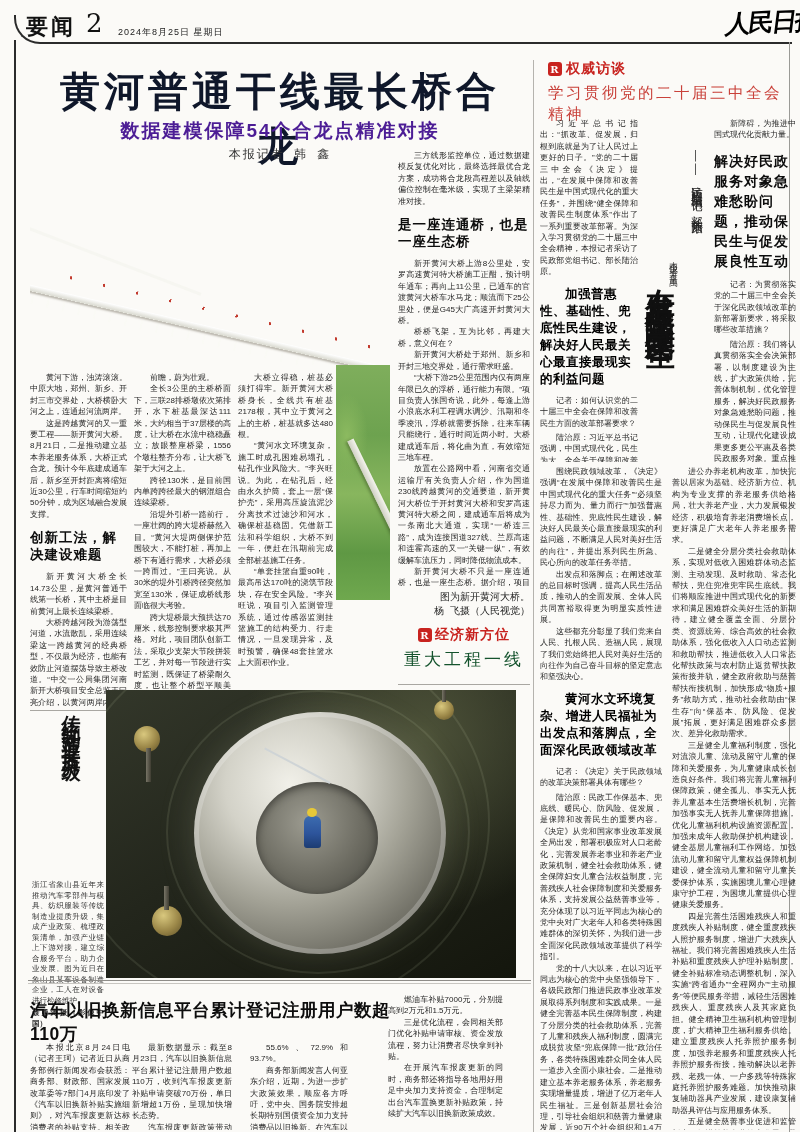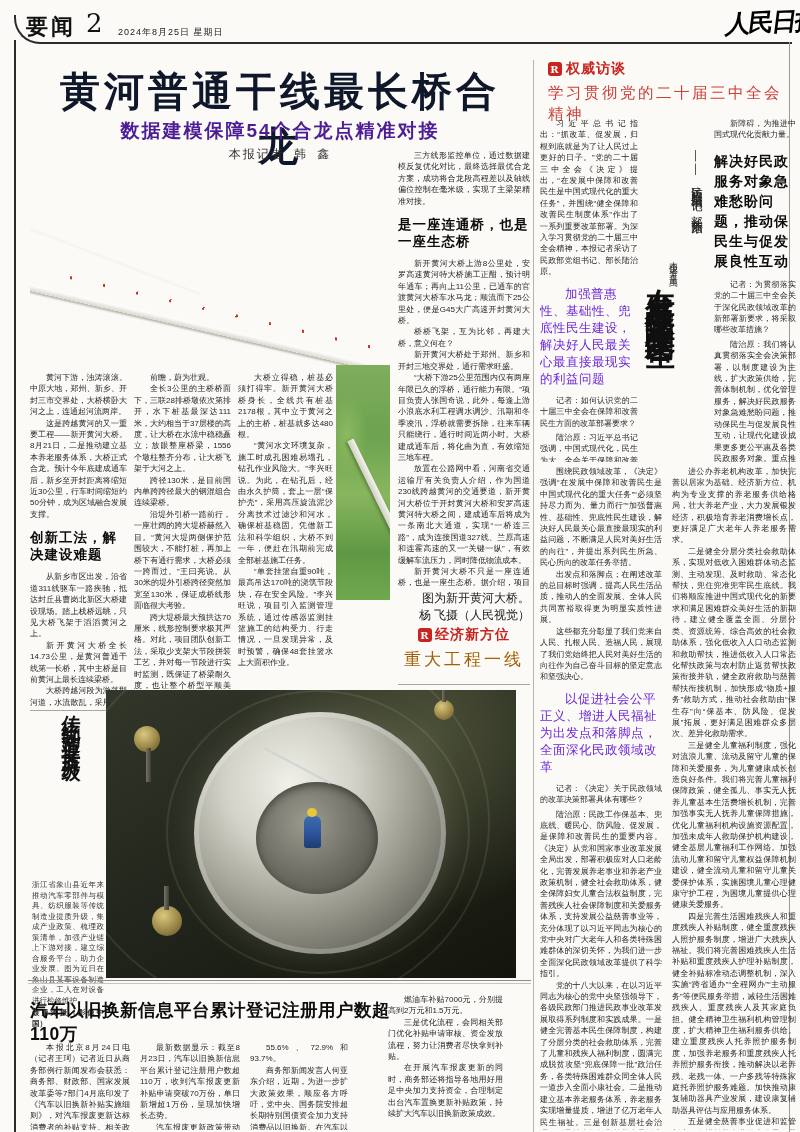--- a/index.html
+++ b/index.html
@@ -51,31 +51,31 @@
       radial-gradient(ellipse 30px 60px at 20% 30%, #8cba60 0%, rgba(140,186,96,0) 70%),
       linear-gradient(180deg,#7fae5c 0%,#6da24f 30%,#88b65e 55%,#5f9844 80%,#6fa84e 100%);}
   .strip-road{position:absolute;left:-16px;top:120px;width:200%;height:7px;background:linear-gradient(#f4f4ee,#cfcfc3);
         transform:rotate(64deg);transform-origin:center;box-shadow:0 2px 3px rgba(40,60,20,.4);}
   
   .col{font-size:8px;line-height:11.4px;text-align:justify;color:#1f1f1f;overflow:hidden;}
   .blk{margin:0;}
   .blk-p{text-indent:2em;}
   .blk-h{font-weight:bold;font-size:13.5px;line-height:17px;text-align:left;color:#0d0d0d;
          margin:9px 0 8px;text-indent:0;letter-spacing:1px;}
-  .blk-hl{font-weight:normal;font-size:12.5px;line-height:17px;color:#6d28d9;margin:8px 0 7px;
+  .blk-hl{font-weight:bold;font-size:12.5px;line-height:17px;color:#000000;margin:8px 0 7px;
           text-indent:2em;text-align:left;letter-spacing:.5px;}
   .blk-hbox{font-weight:bold;font-size:14px;line-height:20px;color:#0d0d0d;margin:10px 0 8px;
           text-indent:0;text-align:left;letter-spacing:1px;}
   .blk-q{font-family:"Liberation Serif","DejaVu Serif",serif;color:#2b2b2b;text-indent:2em;margin:3px 0;}
-  .credit-line{font-size:12px;text-align:right;font-family:Liberation Serif, serif;color:#222;}
+  .credit-line{font-size:10px;text-align:right;font-family:Liberation Mono, monospace;color:#222;}
   
   .badge{left:398px;top:626px;width:132px;text-align:center;}
   .badge-row1{font-size:14px;font-weight:bold;color:#c8231f;letter-spacing:1px;display:flex;
               align-items:center;justify-content:center;gap:3px;}
-  .badge-row2{font-size:17px;color:#a16207;letter-spacing:3px;margin-top:4px;}
+  .badge-row2{font-size:17px;color:#14532d;letter-spacing:3px;margin-top:4px;}
   .rlogo{display:inline-flex;width:14px;height:14px;background:#c8231f;color:#fff;border-radius:3px;
          font-size:10px;font-weight:bold;align-items:center;justify-content:center;font-family:"DejaVu Serif",serif;}
   
   .manu-title{left:40px;top:700px;width:44px;height:180px;writing-mode:vertical-rl;
               font-size:19px;font-weight:bold;letter-spacing:6px;color:#111;}
   .manu-caption{left:32px;top:880px;width:72px;font-size:7.5px;line-height:10.5px;text-align:justify;
               font-family:"Liberation Serif",serif;color:#333;}
   .manu-credit{font-weight:bold;margin-top:2px;font-family:Liberation Sans, sans-serif;}
   .photo-worker{left:106px;top:690px;width:410px;height:288px;overflow:hidden;
     background:radial-gradient(circle at 78% 15%, #4c5138 0%, rgba(0,0,0,0) 45%),
@@ -134,21 +134,20 @@
     <div class="deck-cranes"></div>
   </div>
   <div class="abs photo-strip">
     <div class="strip-road"></div>
   </div>
 
   <div class="abs col" style="left:30px;top:372px;width:97px;height:336px;">
       <div class="blk blk-p">黄河下游，浊涛滚滚。中原大地，郑州、新乡、开封三市交界处，大桥横卧大河之上，连通起河流两岸。</div>
       <div class="blk blk-p">这是跨越黄河的又一重要工程——新开黄河大桥。8月21日，二是推动建立基本养老服务体系，大桥正式合龙。预计今年底建成通车后，新乡至开封距离将缩短近30公里，行车时间缩短约50分钟，成为区域融合发展支撑。</div>
       <div class="blk blk-h">创新工法，解决建设难题</div>
-      <div class="blk blk-p">从新乡市区出发，沿省道311线驱车一路疾驰，抵达封丘县曹岗北新区大桥建设现场。踏上栈桥远眺，只见大桥飞架于滔滔黄河之上。</div>
       <div class="blk blk-p">新开黄河大桥全长14.73公里，是黄河普通干线第一长桥，其中主桥是目前黄河上最长连续梁桥。</div>
       <div class="blk blk-p">大桥跨越河段为游荡型河道，水流散乱，采用连续梁这一跨越黄河的经典桥型，不仅最为经济，也能有效防止河道摆荡导致主桥改道。“中交一公局集团河南新开大桥项目安全总监王曰亮介绍，以黄河两岸内外大堤为分界，桥梁由主桥、南北堤内引桥、跨大堤桥、堤外引桥等7个部分组成，从高空</div>
     </div>
   <div class="abs col" style="left:134px;top:372px;width:97px;height:336px;">
       <div class="blk blk-p">前瞻，蔚为壮观。</div>
       <div class="blk blk-p">全长3公里的主桥桥面下，三联28排桥墩依次第排开，水下桩基最深达111米，大约相当于37层楼的高度，让大桥在水流中稳稳矗立；放眼整座桥梁，1556个墩柱整齐分布，让大桥飞架于大河之上。</div>
       <div class="blk blk-p">跨径130米，是目前国内单跨跨径最大的钢混组合连续梁桥。</div>
       <div class="blk blk-p">沿堤外引桥一路前行，一座壮阔的跨大堤桥赫然入目。“黄河大堤两侧保护范围较大，不能打桩，再加上桥下有通行需求，大桥必须一跨而过。”王曰亮说。从30米的堤外引桥跨径突然加宽至130米，保证成桥线形面临很大考验。</div>
       <div class="blk blk-p">跨大堤桥最大预拱达70厘米，线形控制要求极其严格。对此，项目团队创新工法，采取少支架大节段拼装工艺，并对每一节段进行实时监测，既保证了桥梁耐久度，也让整个桥型平顺美观。</div>
     </div>
@@ -204,21 +203,21 @@
     <div class="knob" style="left:328px;top:10px;width:20px;height:20px;"></div>
     <div class="knob-stem" style="left:336px;top:-6px;width:4px;height:18px;"></div>
   </div>
 
   <div class="abs double-rule-top"></div>
   <div class="abs double-rule-bot"></div>
   <div class="abs auto-hl">汽车以旧换新信息平台累计登记注册用户数超110万</div>
   <div class="abs col" style="left:30px;top:1042px;width:100px;height:88px;">
       <div class="blk blk-p">本报北京8月24日电（记者王珂）记者近日从商务部例行新闻发布会获悉：商务部、财政部、国家发展改革委等7部门4月底印发了《汽车以旧换新补贴实施细则》，对汽车报废更新达标消费者的补贴支持。相关政策实施3个多月来，成效逐步显现。特别是近两个月以来，补贴申请量快速增长。</div>
     </div>
-  <div class="abs col" style="left:140px;top:1042px;width:100px;height:88px;">
+  <div class="abs col" style="left:132px;top:1042px;width:100px;height:88px;">
       <div class="blk blk-p">最新数据显示：截至8月23日，汽车以旧换新信息平台累计登记注册用户数超110万，收到汽车报废更新补贴申请突破70万份，单日新增超1万份，呈现加快增长态势。</div>
       <div class="blk blk-p">汽车报废更新政策带动报废汽车回收量迅猛增长。1—7月，全国报废汽车回收350.9万辆，同比增长37.4%，其中5月、6月、7月分别同比增长</div>
     </div>
   <div class="abs col" style="left:250px;top:1042px;width:98px;height:88px;">
       <div class="blk blk-p">55.6%、72.9%和93.7%。</div>
       <div class="blk blk-p">商务部新闻发言人何亚东介绍，近期，为进一步扩大政策效果，顺应各方呼吁，党中央、国务院安排超长期特别国债资金加力支持消费品以旧换新。在汽车以旧换新方面，主要有以下政策调整：</div>
     </div>
   <div class="abs col" style="left:388px;top:994px;width:115px;height:136px;">
       <div class="blk blk-p">燃油车补贴7000元，分别提高到2万元和1.5万元。</div>
       <div class="blk blk-p">三是优化流程，会同相关部门优化补贴申请审核、资金发放流程，努力让消费者尽快拿到补贴。</div>
@@ -245,21 +244,21 @@
   <div class="abs col" style="left:714px;top:118px;width:82px;height:344px;">
       <div class="blk blk-p">新障碍，为推进中国式现代化贡献力量。</div>
       <div class="blk blk-hbox">解决好民政服务对象急难愁盼问题，推动保民生与促发展良性互动</div>
       <div class="blk blk-q">记者：为贯彻落实党的二十届三中全会关于深化民政领域改革的新部署新要求，将采取哪些改革措施？</div>
       <div class="blk blk-p">陆治原：我们将认真贯彻落实全会决策部署，以制度建设为主线，扩大政策供给，完善体制机制，优化管理服务，解决好民政服务对象急难愁盼问题，推动保民生与促发展良性互动，让现代化建设成果更多更公平惠及各类民政服务对象。重点推进以下几个方面改革。</div>
     </div>
   <div class="abs col" style="left:540px;top:466px;width:122px;height:664px;">
       <div class="blk blk-p">围绕民政领域改革，《决定》强调“在发展中保障和改善民生是中国式现代化的重大任务”“必须坚持尽力而为、量力而行”“加强普惠性、基础性、兜底性民生建设，解决好人民最关心最直接最现实的利益问题，不断满足人民对美好生活的向往”，并提出系列民生所急、民心所向的改革任务举措。</div>
       <div class="blk blk-p">出发点和落脚点；在阐述改革的总目标时强调，提高人民生活品质，推动人的全面发展、全体人民共同富裕取得更为明显实质性进展。</div>
       <div class="blk blk-p">这些都充分彰显了我们党来自人民、扎根人民、造福人民，展现了我们党始终把人民对美好生活的向往作为自己奋斗目标的坚定意志和坚强决心。</div>
-      <div class="blk blk-hl">以促进社会公平正义、增进人民福祉为出发点和落脚点，全面深化民政领域改革</div>
+      <div class="blk blk-hl">黄河水文环境复杂、增进人民福祉为出发点和落脚点，全面深化民政领域改革</div>
       <div class="blk blk-q">记者：《决定》关于民政领域的改革决策部署具体有哪些？</div>
       <div class="blk blk-p">陆治原：民政工作保基本、兜底线、暖民心、防风险、促发展，是保障和改善民生的重要内容。《决定》从党和国家事业改革发展全局出发，部署积极应对人口老龄化，完善发展养老事业和养老产业政策机制，健全社会救助体系，健全保障妇女儿童合法权益制度，完善残疾人社会保障制度和关爱服务体系，支持发展公益慈善事业等，充分体现了以习近平同志为核心的党中央对广大老年人和各类特殊困难群体的深切关怀，为我们进一步全面深化民政领域改革提供了科学指引。</div>
       <div class="blk blk-p">党的十八大以来，在以习近平同志为核心的党中央坚强领导下，各级民政部门推进民政事业改革发展取得系列制度和实践成果。一是健全完善基本民生保障制度，构建了分层分类的社会救助体系，完善了儿童和残疾人福利制度，圆满完成脱贫攻坚“兜底保障一批”政治任务，各类特殊困难群众同全体人民一道步入全面小康社会。二是推动建立基本养老服务体系，养老服务实现增量提质，增进了亿万老年人民生福祉。三是创新基层社会治理，引导社会组织和慈善力量健康发展，近90万个社会组织和1.4万个慈善组织成为社会主义现代化建设的重要力量。四是改革完善专项事务管理制度机制，落实党中央对行政区划管理的集中统一领导，在婚姻、殡葬等领域采取系列惠民便民措施，增强了民政服务对象获得感。</div>
     </div>
   <div class="abs col" style="left:672px;top:466px;width:124px;height:664px;">
       <div class="blk blk-p">进公办养老机构改革，加快完善以居家为基础、经济新方位、机构为专业支撑的养老服务供给格局，壮大养老产业，大力发展银发经济，积极培育养老消费增长点，更好满足广大老年人养老服务需求。</div>
       <div class="blk blk-p">二是健全分层分类社会救助体系，实现对低收入困难群体动态监测、主动发现、及时救助、常态化帮扶，兜住兜准兜牢民生底线。我们将顺应推进中国式现代化的新要求和满足困难群众美好生活的新期待，建立健全覆盖全面、分层分类、资源统筹、综合高效的社会救助体系，强化低收入人口动态监测和救助帮扶，推进低收入人口常态化帮扶政策与农村防止返贫帮扶政策衔接并轨，健全政府救助与慈善帮扶衔接机制，加快形成“物质+服务”救助方式，推动社会救助由“保生存”向“保基本、防风险、促发展”拓展，更好满足困难群众多层次、差异化救助需求。</div>
       <div class="blk blk-p">三是健全儿童福利制度，强化对流浪儿童、流动及留守儿童的保障和关爱服务，为儿童健康成长创造良好条件。我们将完善儿童福利保障政策，健全孤儿、事实无人抚养儿童基本生活费增长机制，完善加强事实无人抚养儿童保障措施，优化儿童福利机构设施资源配置，加强未成年人救助保护机构建设，健全基层儿童福利工作网络。加强流动儿童和留守儿童权益保障机制建设，健全流动儿童和留守儿童关爱保护体系，实施困境儿童心理健康守护工程，为困境儿童提供心理健康关爱服务。</div>
       <div class="blk blk-p">四是完善生活困难残疾人和重度残疾人补贴制度，健全重度残疾人照护服务制度，增进广大残疾人福祉。我们将完善困难残疾人生活补贴和重度残疾人护理补贴制度，健全补贴标准动态调整机制，深入实施“跨省通办”“全程网办”“主动服务”等便民服务举措，减轻生活困难残疾人、重度残疾人及其家庭负担。健全精神卫生福利机构管理制度，扩大精神卫生福利服务供给。建立重度残疾人托养照护服务制度，加强养老服务和重度残疾人托养照护服务衔接，推动解决以老养残、老残一体、一户多残等特殊家庭托养照护服务难题。加快推动康复辅助器具产业发展，建设康复辅助器具评估与应用服务体系。</div>
       <div class="blk blk-p">五是健全慈善事业促进和监管制度，促进慈善事业健康发展。我们将按照全会部署，全面贯彻新修改的慈善法，研究制定推进新时代慈善事业高质量发展的政策文件，制修订《慈善组织认定办法》《慈善组织公开募捐管理办法》《个人求助网络服务平台管理办法》等配套政策，推动依法治善、依法促善、依法行善。健全慈善组织和慈善活动监管机制，深入实施“阳光慈善”工程，增强监管的协同性、穿透性和有效性。会同有关部门规范慈善组织的善款使用管理，规范互联网慈善行为，维护慈善公信力。</div>

